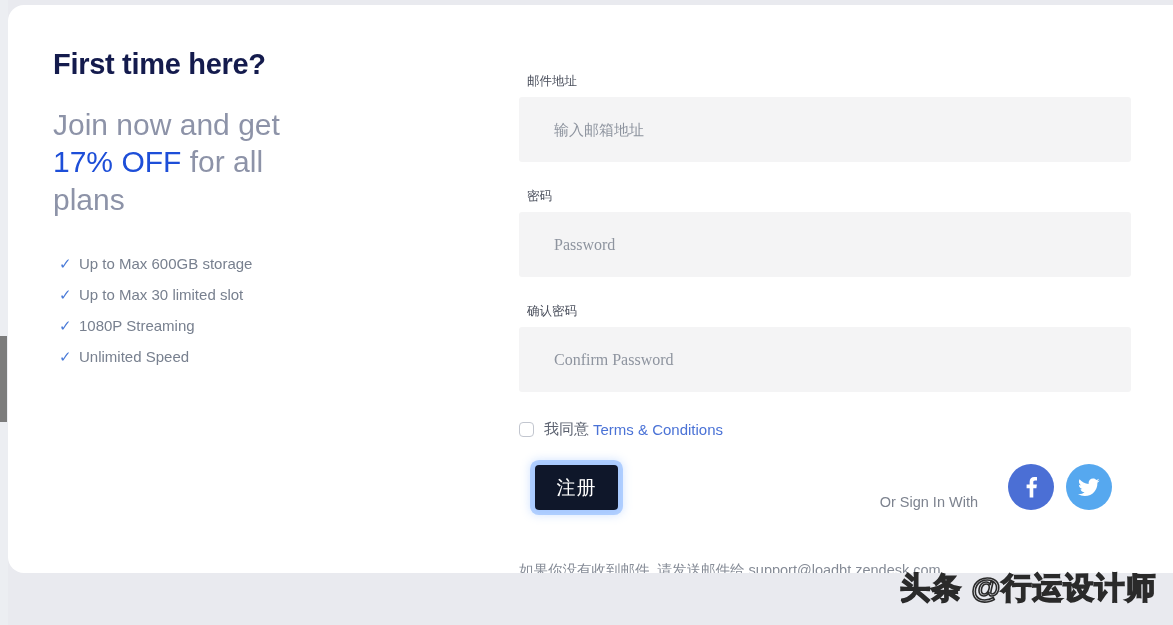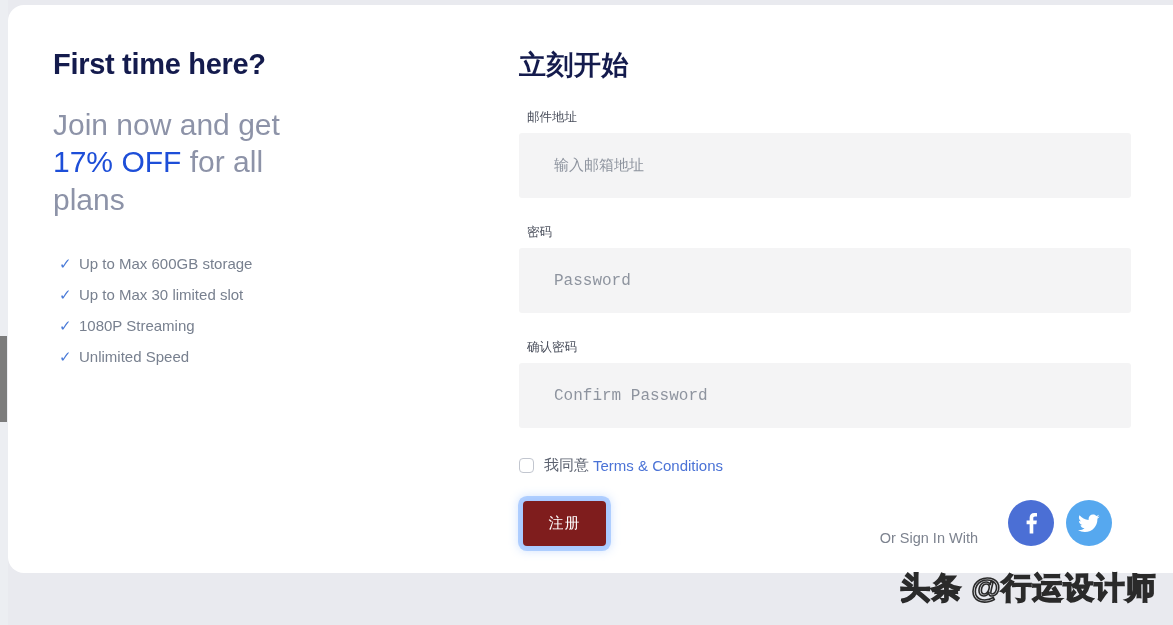--- a/index.html
+++ b/index.html
@@ -137,21 +137,21 @@
   }
   .field-input {
     display: block;
     width: 612px;
     height: 65px;
     box-sizing: border-box;
     background: #f4f4f5;
     border: none;
     border-radius: 3px;
     padding: 0 0 0 35px;
-    font-family: Liberation Mono, monospace;
+    font-family: Liberation Serif, serif;
     font-size: 16px;
     color: #4d7c0f;
     outline: none;
   }
   .field-input::placeholder {
     color: #8e949f;
     font-size: 16px;
   }
   #email-input::placeholder { font-size: 15px; }
 
@@ -184,30 +184,30 @@
   }
 
   
   #action-row {
     position: relative;
     margin-top: 26px;
     height: 58px;
   }
   #submit-button {
     position: absolute;
-    left: 4px;
+    left: 16px;
     top: 0;
     width: 83px;
     height: 45px;
-    background: #7f1d1d;
+    background: #0f172a;
     color: #ffffff;
     border: none;
     border-radius: 4px;
     font-family: "Liberation Sans", sans-serif;
-    font-size: 15px;
+    font-size: 19px;
     letter-spacing: 1px;
     cursor: pointer;
     box-shadow: 0 0 0 5px rgba(107,164,255,0.45),
                 0 0 9px 6px rgba(130,178,255,0.30);
   }
   #social-group {
     position: absolute;
     right: 19px;
     top: 0;
     display: flex;
@@ -289,21 +289,20 @@
           <span class="feature-label">1080P Streaming</span>
         </li>
         <li class="feature-item">
           <span class="feature-check">✓</span>
           <span class="feature-label">Unlimited Speed</span>
         </li>
       </ul>
     </section>
 
     <section id="form-col">
-      <h2 class="form-title">立刻开始</h2>
 
       <label class="field-label">邮件地址</label>
       <input class="field-input" id="email-input" type="text" placeholder="输入邮箱地址" style="">
 
       <label class="field-label">密码</label>
       <input class="field-input" id="password-input" type="text" placeholder="Password" style="">
 
       <label class="field-label">确认密码</label>
       <input class="field-input" id="confirm-password-input" type="text" placeholder="Confirm Password" style="">
 

